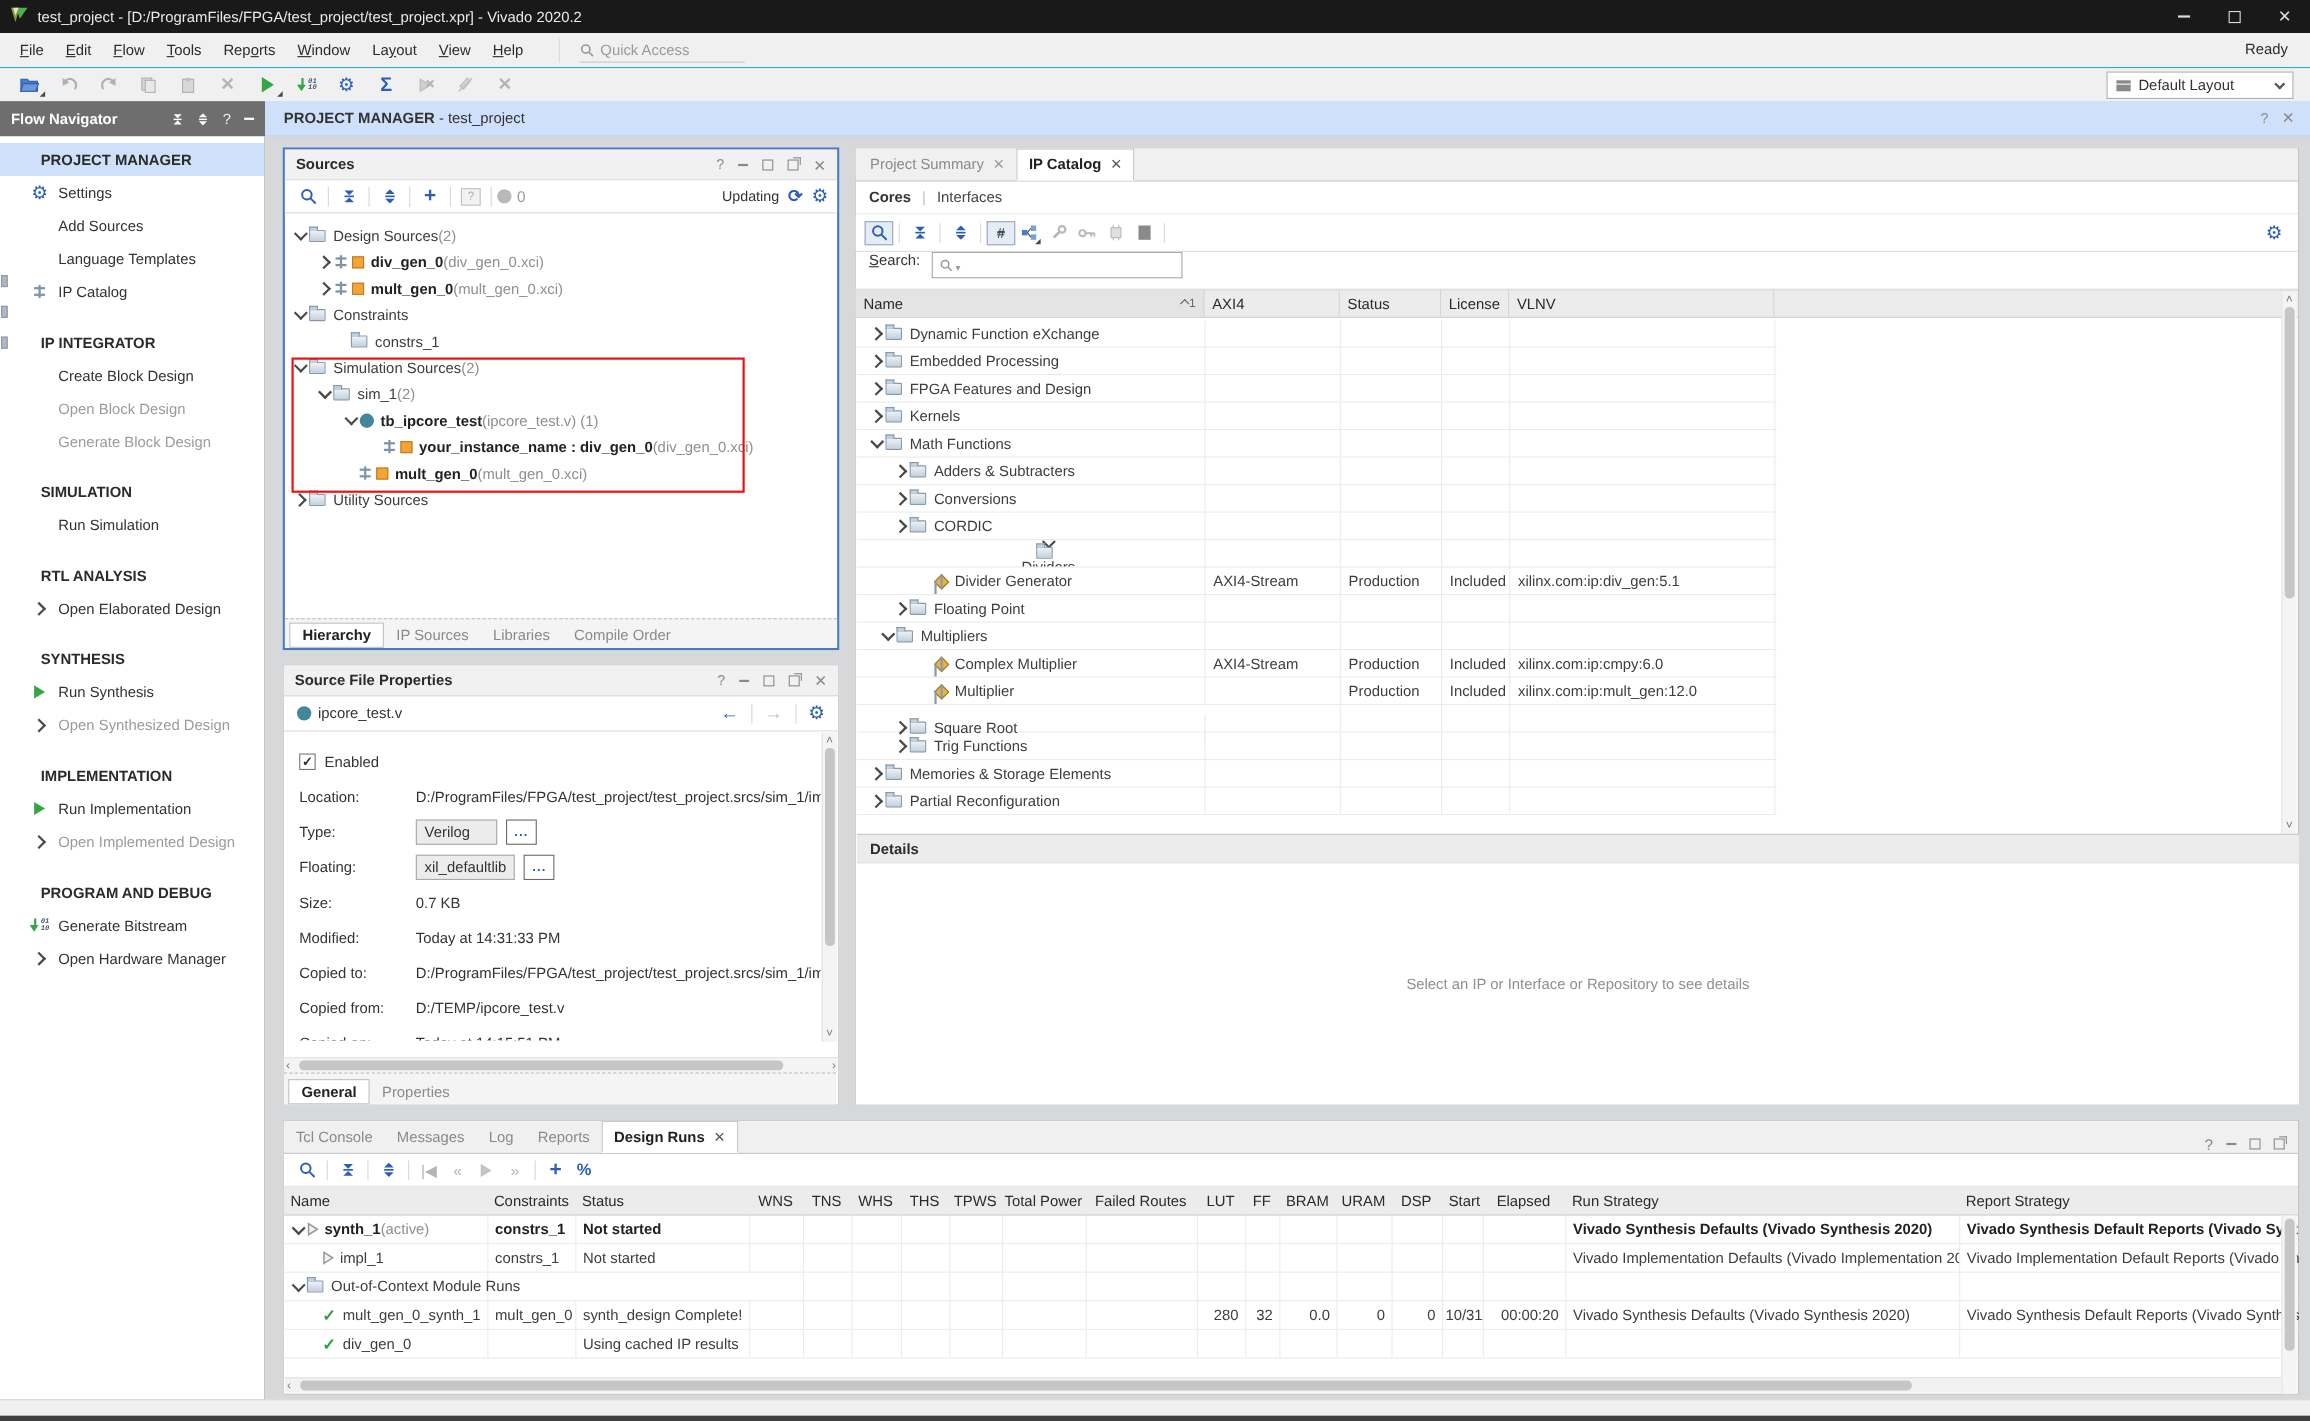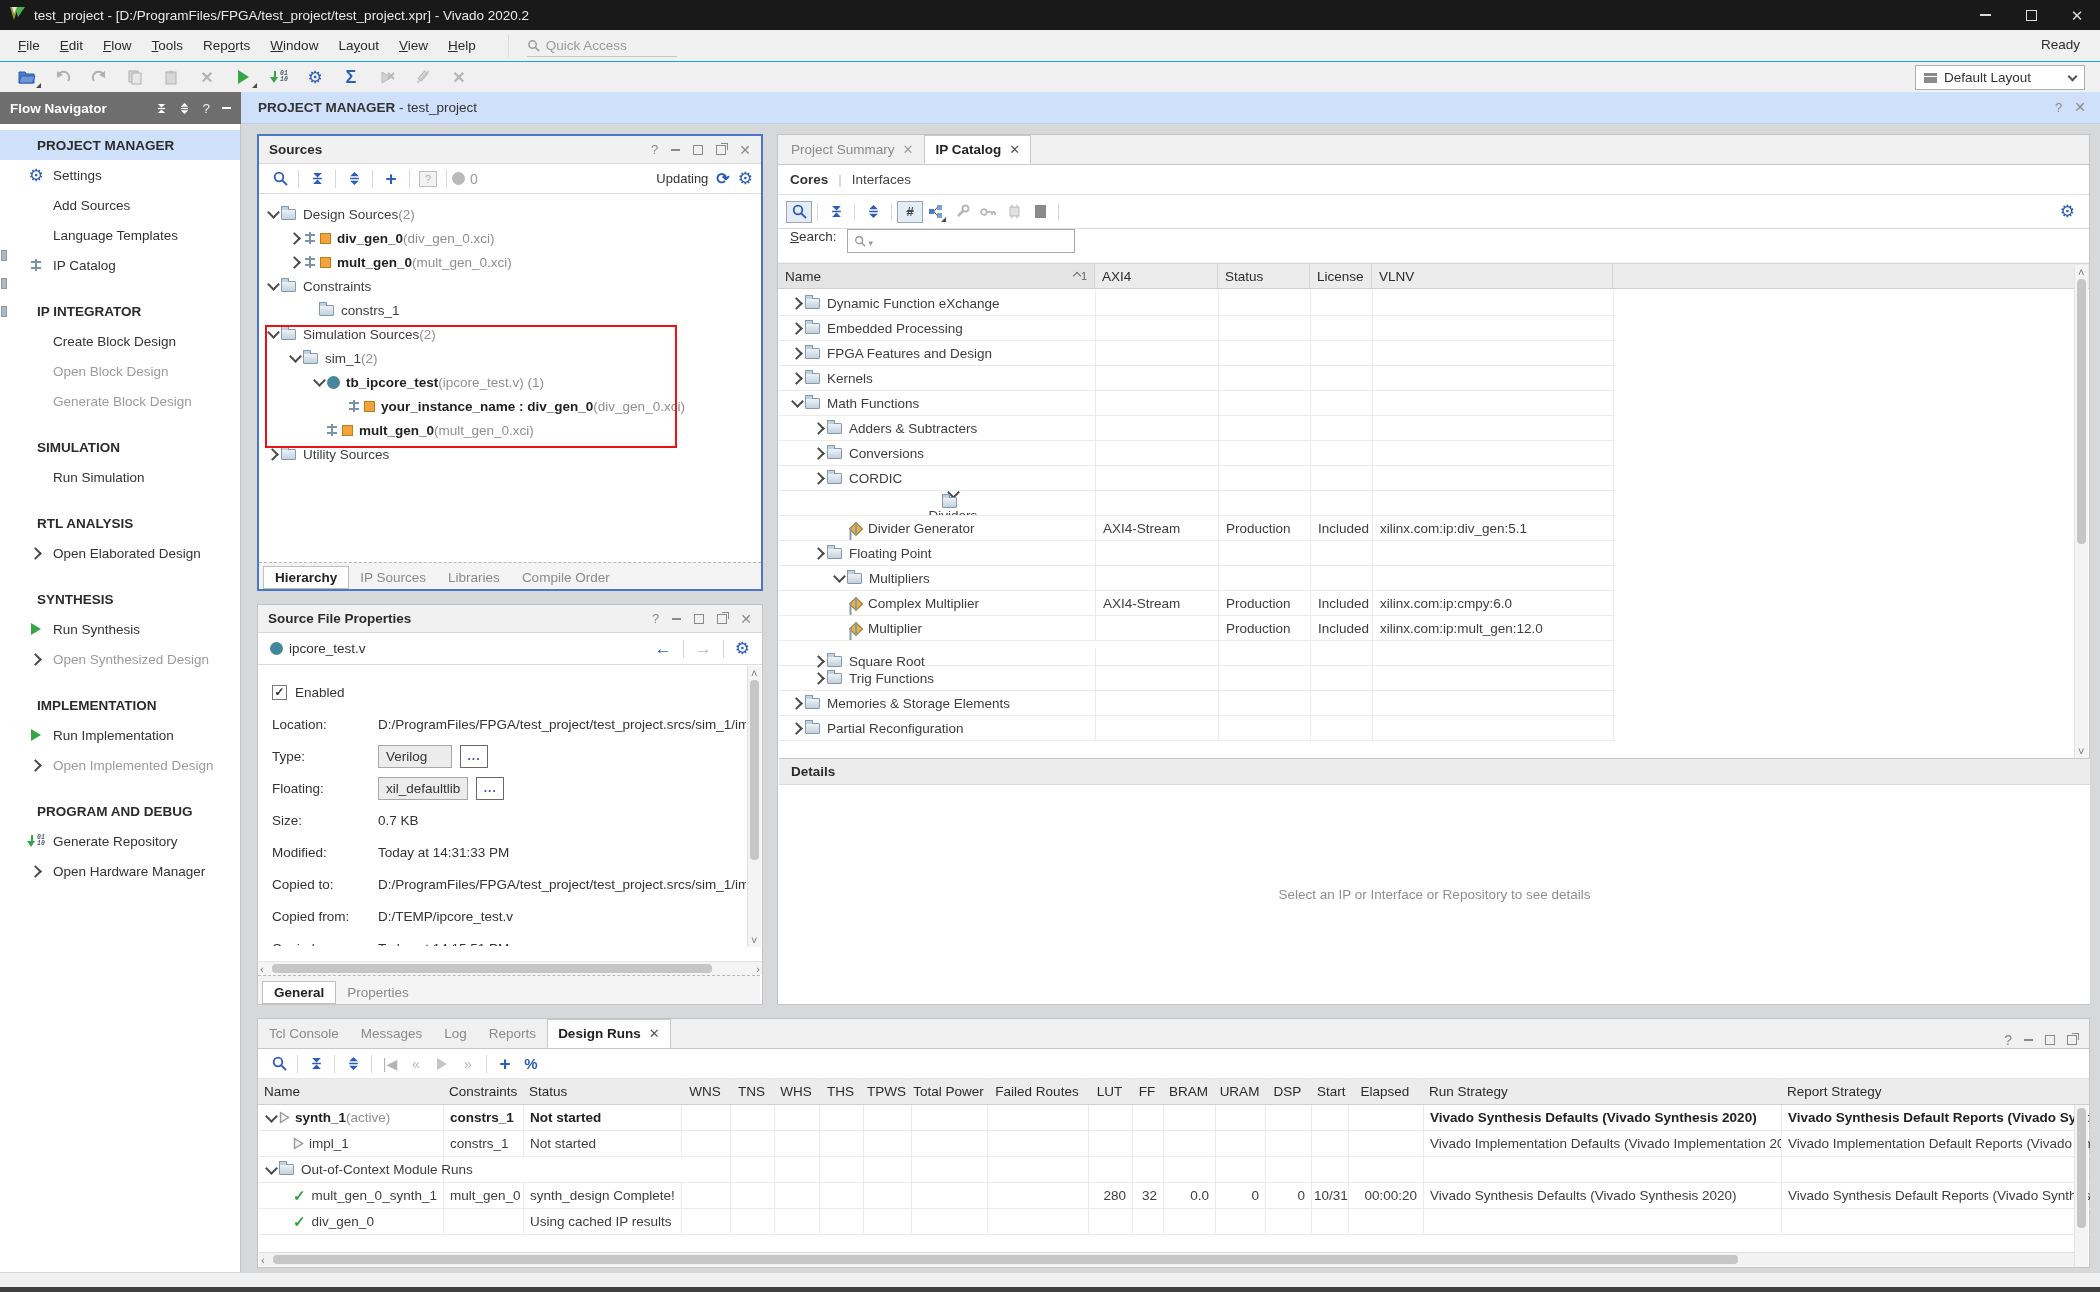--- a/index.html
+++ b/index.html
@@ -550,21 +550,21 @@
 
           <span class="bits">
             <span class="arr"></span>
             <span class="nums">
               <i>01</i>
               <i>10</i>
             </span>
           </span>
 
         </span>
-        <span>Generate Repository</span>
+        <span>Generate Bitstream</span>
       </div>
       <div class="nav-row it">
 
         <span class="nav-ic">
 
           <span class="chev cr" style="margin:0"></span>
         </span>
         <span>Open Hardware Manager</span>
       </div>
     </div>
@@ -1050,21 +1050,21 @@
             <span class="ic-folder"></span>
 
             <span>Floating Point</span>
           </span>
           <span class="cell ipc1"></span>
           <span class="cell ipc2"></span>
           <span class="cell ipc3"></span>
           <span class="cell ipc4"></span>
         </div>
         <div class="ip-row">
-          <span class="namecell" style="padding-left: 52px;">
+          <span class="namecell" style="padding-left: 20px;">
             <span class="chev cd"></span>
             <span class="ic-folder"></span>
 
             <span>Multipliers</span>
           </span>
           <span class="cell ipc1"></span>
           <span class="cell ipc2"></span>
           <span class="cell ipc3"></span>
           <span class="cell ipc4"></span>
         </div>

